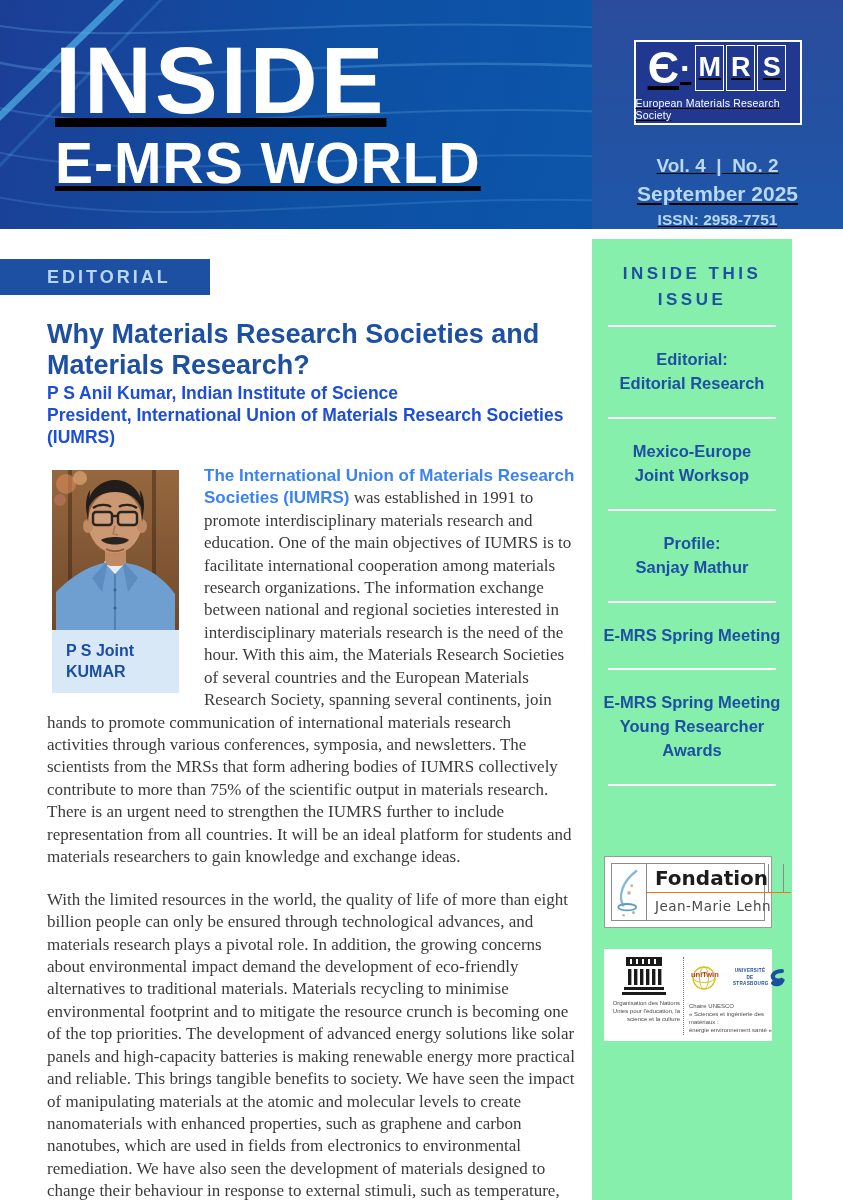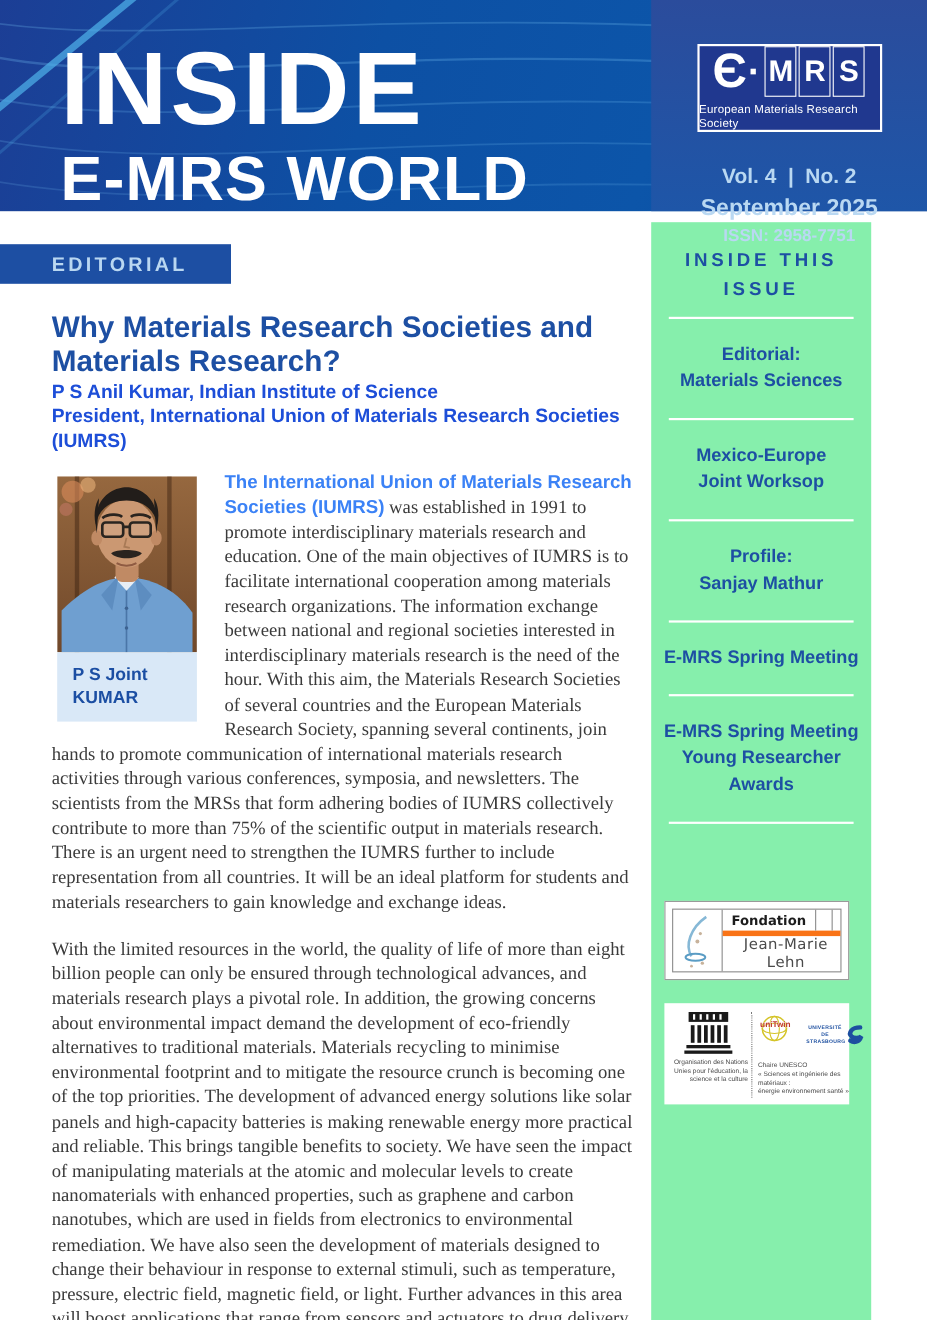--- a/index.html
+++ b/index.html
@@ -1,21 +1,21 @@
 <!DOCTYPE html>
 <html><head>
 <meta charset="utf-8">
 <style>
   html,body{margin:0;padding:0;background:#e8e8e8;}
   .page{width:843px;height:1200px;background:#ffffff;position:relative;overflow:hidden;
         font-family:"Liberation Sans",sans-serif;margin:0 auto;}
 
   
-  .header{height:192px;display:flex;position:relative;
-          background:linear-gradient(105deg,#1c3e95 0%,#0d50a4 40%,#0c55a9 70%,#0a4c9f 100%);}
+  .header{height:229px;display:flex;position:relative;
+          background:linear-gradient(105deg,#1c3e95 0%,#0d50a4 40%,#0c55a9 70%,#0a4c9f 100%);text-decoration:underline;}
   .header-waves{position:absolute;inset:0;width:100%;height:100%;z-index:1;}
   .header-left{flex:1;position:relative;z-index:2;padding:36px 0 0 55px;}
   .masthead-line1{font-size:94px;line-height:0.95;color:#ffffff;font-weight:bold;letter-spacing:3px;}
   .masthead-line2{font-size:57px;line-height:1;color:#ffffff;font-weight:bold;letter-spacing:1px;margin-top:10px;}
   .header-right{width:251px;z-index:2;display:flex;flex-direction:column;align-items:center;
                 background:linear-gradient(180deg,#2b4c9c 0%,#1e56a8 100%);padding-top:40px;box-sizing:border-box;}
   .emrs-logo{width:164px;height:88px;border:2px solid #ffffff;background:#20388f;
              display:flex;flex-direction:column;align-items:center;justify-content:center;}
   .emrs-row{display:flex;align-items:center;}
   .emrs-e{font-size:44px;font-weight:bold;color:#ffffff;line-height:1;}
@@ -58,36 +58,36 @@
   .side-divider{width:168px;height:2px;background:#ffffff;margin:13px auto;}
   .side-item{font-size:16.5px;font-weight:bold;line-height:1.45;padding:8px 4px;cursor:pointer;}
   .side-item span{display:block;}
 
   
   .logo-fondation{position:absolute;top:617px;left:12px;width:168px;height:72px;background:#ffffff;
                   border:1px solid #9a9a9a;box-sizing:border-box;padding:6px;}
   .fond-inner{display:flex;border:1px solid #8a8a8a;height:100%;box-sizing:border-box;}
   .fond-icon{width:44px;border-right:1px solid #8a8a8a;display:flex;align-items:center;justify-content:center;}
   .fond-right{flex:1;display:flex;flex-direction:column;}
-  .fond-row1{flex:1;border-bottom:5px solid #f97316;display:flex;align-items:center;padding-left:8px;
-             font-size:12px;font-weight:bold;color:#1c1c1c;font-family:"DejaVu Sans",sans-serif;}
+  .fond-row1{flex:1;border-bottom:1px solid #f97316;display:flex;align-items:center;padding-left:8px;
+             font-size:20px;font-weight:bold;color:#1c1c1c;font-family:"DejaVu Sans",sans-serif;}
   .fond-cell{margin-left:auto;align-self:stretch;display:flex;}
   .fond-v1{width:14px;border-left:1px solid #8a8a8a;}
   .fond-v2{width:7px;border-left:1px solid #8a8a8a;}
   .fond-row2{flex:1;display:flex;align-items:center;padding-left:8px;font-size:13.5px;color:#4a4a4a;
              letter-spacing:0.5px;font-family:"DejaVu Sans",sans-serif;}
 
   
   .logo-unesco{position:absolute;top:710px;left:12px;width:168px;height:92px;background:#ffffff;
                box-sizing:border-box;display:flex;padding:8px 4px 6px 4px;}
   .unesco-left{width:74px;display:flex;flex-direction:column;align-items:center;}
   .unesco-org{font-size:6px;line-height:1.3;color:#4a4a4a;text-align:right;margin-top:3px;width:72px;}
   .unesco-sep{border-left:1px dotted #777;margin:0 3px;}
   .unesco-right{flex:1;display:flex;flex-direction:column;padding-left:2px;}
-  .unesco-logorow{display:flex;gap:12px;height:42px;}
+  .unesco-logorow{display:flex;align-items:center;gap:12px;height:42px;}
   .unistra{display:flex;align-items:center;gap:1px;}
   .unistra-text{font-size:4.6px;font-weight:bold;color:#1d4fa0;letter-spacing:0.3px;width:34px;line-height:1.4;}
   .chaire{font-size:6px;line-height:1.35;color:#4a4a4a;text-align:left;margin-top:3px;}
   .chaire span{display:block;}
 </style>
 </head>
 <body>
 
 <div class="page">
 
@@ -191,21 +191,21 @@
     <div class="sidebar-wrap">
       <div class="sidebar">
         <div class="side-heading">
           <span>INSIDE THIS</span>
           <span>ISSUE</span>
         </div>
         <div class="side-divider"></div>
 
         <div class="side-item">
           <span>Editorial:</span>
-          <span>Materials Sciences</span>
+          <span>Editorial Research</span>
         </div>
         <div class="side-divider"></div>
 
         <div class="side-item">
           <span>Mexico-Europe</span>
           <span>Joint Worksop</span>
         </div>
         <div class="side-divider"></div>
 
         <div class="side-item">

